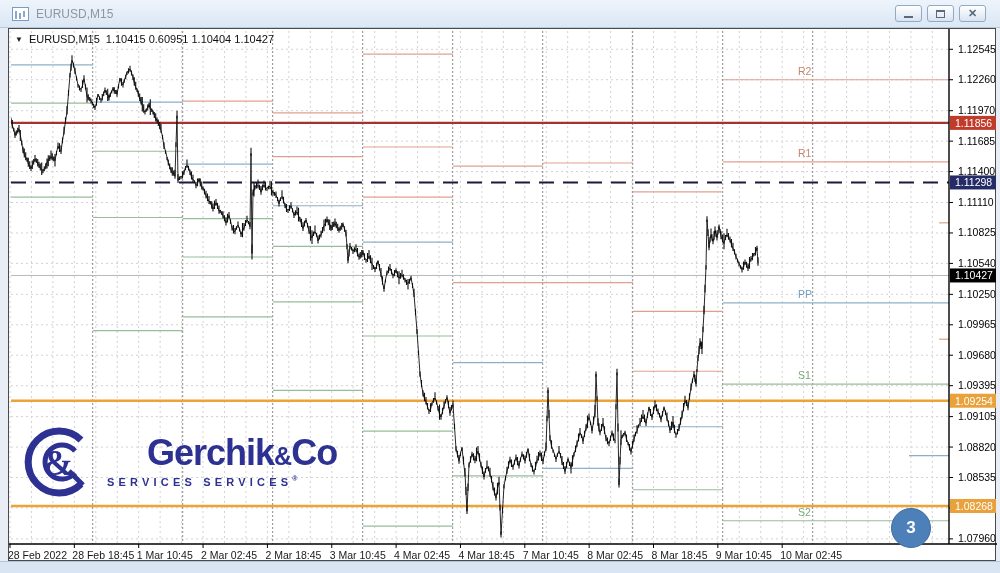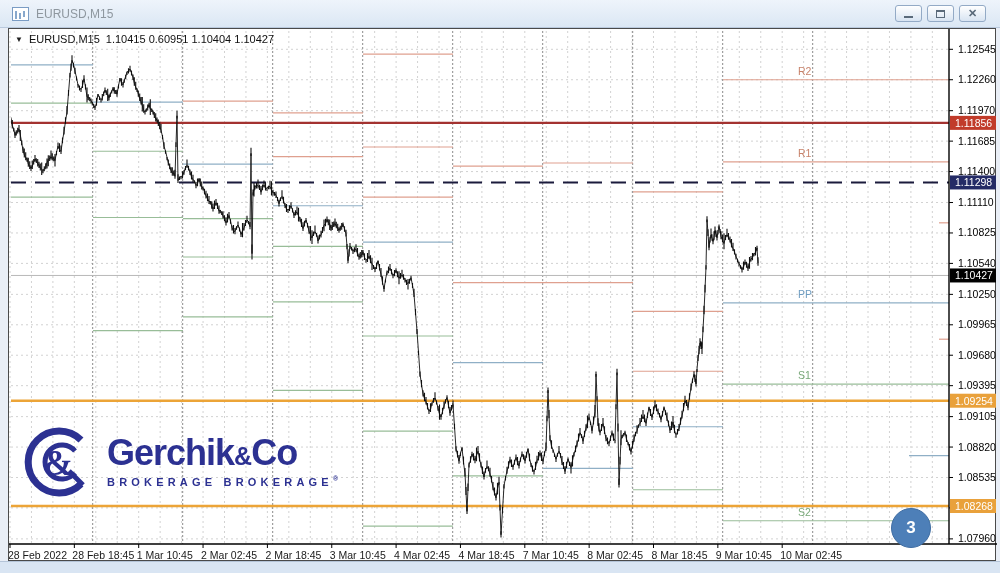--- a/index.html
+++ b/index.html
@@ -31,21 +31,21 @@
 
   .chart-header { position:absolute; left:6px; top:4px; font-size:11px; color:#111;
     display:flex; align-items:center; gap:6px; z-index:5; }
   .hdr-arrow { font-size:8px; color:#222; }
 
   
   .logo { position:absolute; left:12px; top:396px; width:270px; height:92px;
     color:#2c3192; z-index:4; }
   .logo-emblem { position:absolute; left:0; top:4px; }
   .logo-textblock { position:absolute; left:86px; top:10px; }
-  .logo-word { font-size:36px; font-weight:bold; letter-spacing:-1px; line-height:1; white-space:nowrap; }
+  .logo-word { font-size:36px; font-weight:bold; letter-spacing:-1px; line-height:1; white-space:nowrap;margin-left:40px; }
   .logo-word .amp { font-size:25px; }
   .logo-tagline { margin-top:4px; font-size:11px; font-weight:bold; letter-spacing:4.2px; white-space:nowrap; }
   .logo-tagline .reg { font-size:7px; letter-spacing:0; vertical-align:super; }
 
   
   .badge { position:absolute; left:882px; top:479px; width:40px; height:40px;
     border-radius:50%; background:#4d7fb8; border:1px solid #3f6da3; color:#fff;
     font-size:17px; font-weight:bold; display:flex; align-items:center; justify-content:center; z-index:6; }
 
   .bottomstrip { position:absolute; left:0; top:561px; width:1000px; height:12px;
@@ -314,21 +314,21 @@
 
     <div class="logo">
       <svg class="logo-emblem" width="74" height="74" viewBox="0 0 74 74">
         <path d="M 60 15 A 31 31 0 1 0 60 59" fill="none" stroke="#2c3192" stroke-width="7"></path>
         <path d="M 54 26 A 17 17 0 1 0 54 48" fill="none" stroke="#2c3192" stroke-width="5"></path>
         <text x="22" y="50" font-size="36" font-weight="bold" fill="#2c3192" font-family="Liberation Serif, serif">&amp;</text>
         <path d="M 48 46 L 62 60" stroke="#2c3192" stroke-width="5" fill="none"></path>
       </svg>
       <div class="logo-textblock">
         <div class="logo-word"><span>Gerchik</span><span class="amp">&amp;</span><span>Co</span></div>
-        <div class="logo-tagline"><span>BROKERAGE BROKERAGE</span><span class="reg">®</span></div>
+        <div class="logo-tagline"><span>SERVICES SERVICES</span><span class="reg">®</span></div>
       </div>
     </div>
 
     <div class="badge">
       <span>3</span>
     </div>
   </div>
 
   <div class="bottomstrip"></div>
 </div>

